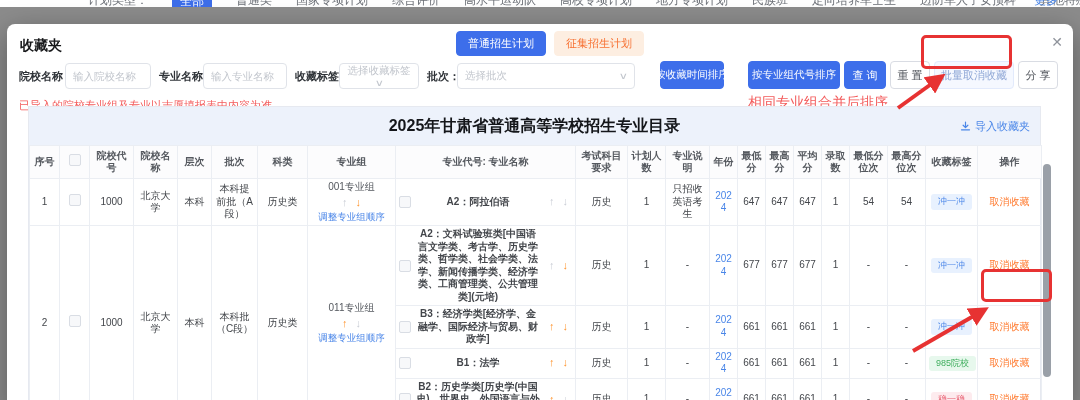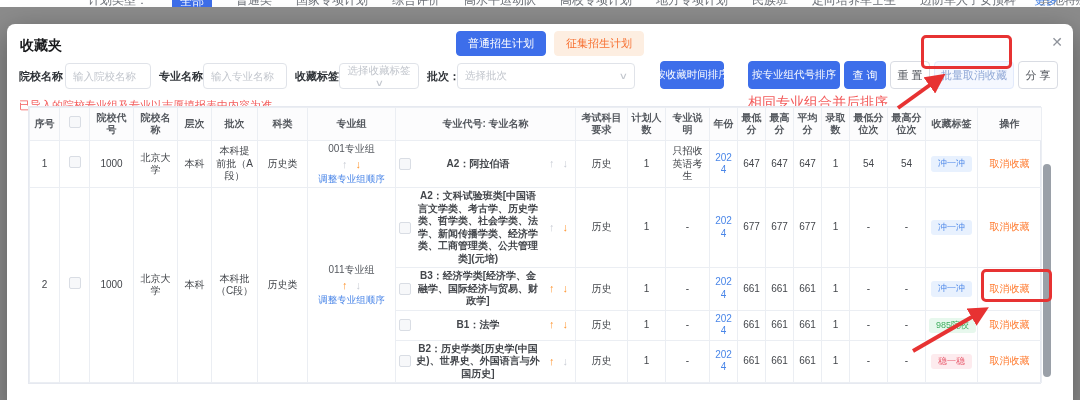--- a/index.html
+++ b/index.html
@@ -142,20 +142,29 @@
     <div class="btn btn-blue" style="left:741px;top:37px;width:92px;height:28px;font-size:10.5px;">按专业组代号排序</div>
     <div class="btn btn-blue" style="left:837px;top:37px;width:42px;height:28px;">查 询</div>
     <div class="btn btn-white" style="left:883px;top:37px;width:40px;height:28px;">重 置</div>
     <div class="btn btn-light" style="left:927px;top:37px;width:80px;height:28px;">批量取消收藏</div>
     <div class="btn btn-white" style="left:1011px;top:37px;width:40px;height:28px;">分 享</div>
 
     <div class="note-red-small">相同专业组合并后排序</div>
     <div class="note-red">已导入的院校专业组及专业以志愿填报表中内容为准</div>
 
     <div class="tbl-wrap">
+      <div class="band">
+        <div class="band-title">2025年甘肃省普通高等学校招生专业目录</div>
+        <div class="import-link">
+          <svg width="11" height="11" viewBox="0 0 12 12" fill="none">
+            <path d="M6 1.2v5.6M3.4 4.6L6 7.2l2.6-2.6M1.6 9.6h8.8" stroke="#4a86e8" stroke-width="1.3" stroke-linecap="round" stroke-linejoin="round"></path>
+          </svg>
+          <span>导入收藏夹</span>
+        </div>
+      </div>
       <table>
         <thead>
             <tr id="thead-row">
               <th style="width: 30px;">序号</th>
               <th style="width: 30px;"><span class="cb"></span></th>
               <th style="width: 44px;">院校代号</th>
               <th style="width: 44px;">院校名称</th>
               <th style="width: 34px;">层次</th>
               <th style="width: 46px;">批次</th>
               <th style="width: 50px;">科类</th>

